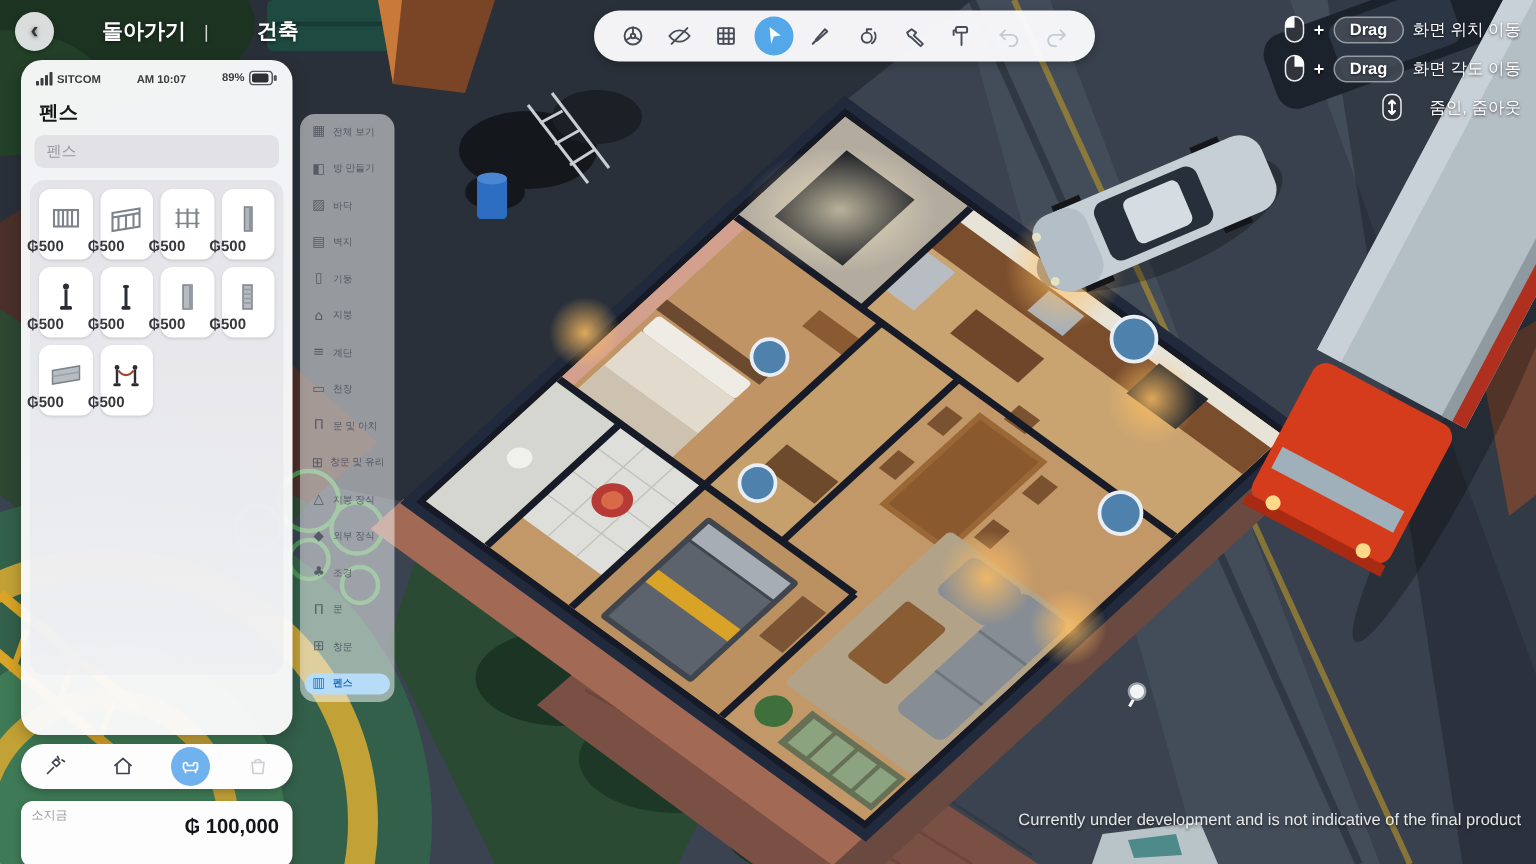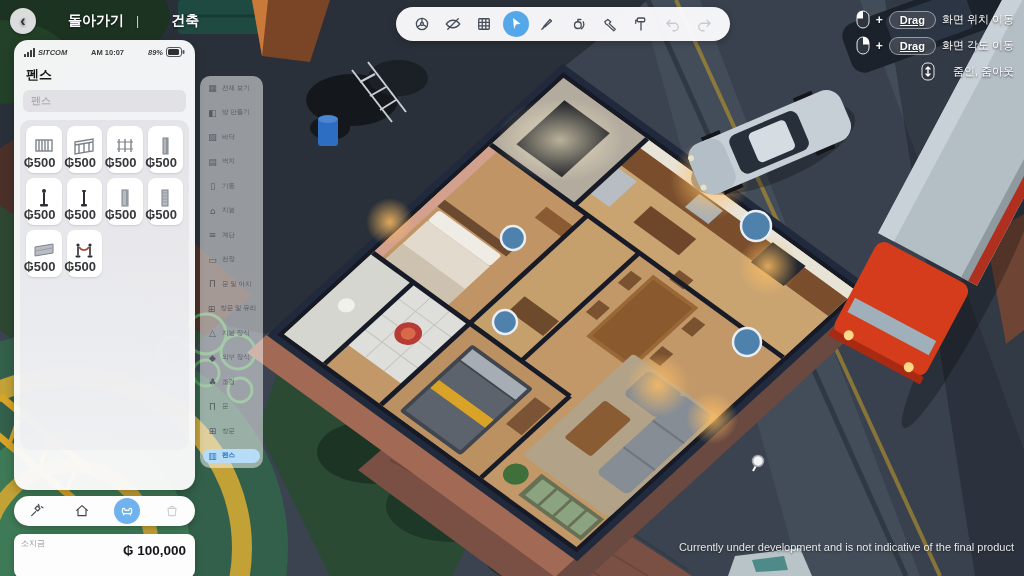--- a/index.html
+++ b/index.html
@@ -18,35 +18,35 @@
   .tb { width:26px; height:26px; border:none; background:transparent; border-radius:50%; display:flex; align-items:center; justify-content:center; cursor:pointer; }
   .tb svg { width:18px; height:18px; stroke:#464d57; stroke-width:1.7; fill:none; stroke-linecap:round; stroke-linejoin:round; }
   .tb.sel { background:#54a7e9; }
   .tb.sel svg { stroke:#fff; fill:#fff; }
   .tb.dim svg { stroke:#c6cbd1; }
 
   
   .hints { position:absolute; top:10px; right:10px; z-index:30; display:flex; flex-direction:column; gap:7px; align-items:flex-end; }
   .hint-row { display:flex; align-items:center; gap:6px; color:#fff; font-size:11px; text-shadow:0 1px 2px rgba(0,0,0,.7); }
   .hint-row .plus { font-weight:bold; font-size:12px; }
-  .chip { background:rgba(72,78,88,.78); border:1px solid rgba(255,255,255,.45); color:#fff; font-weight:bold; font-size:11px; padding:2px 10px; border-radius:9px;text-decoration:underline; }
+  .chip { background:rgba(72,78,88,.78); border:1px solid rgba(255,255,255,.45); color:#fff; font-weight:bold; font-size:11px; padding:2px 10px; border-radius:9px; }
   .hint-label { min-width:72px;text-align:right; }
 
   
   .panel { position:absolute; left:14px; top:40px; width:181px; height:450px; background:rgba(251,251,252,.96); border-radius:14px; box-shadow:0 3px 10px rgba(0,0,0,.25); z-index:20; overflow:hidden; }
   .statusbar { display:flex; justify-content:space-between; align-items:center; padding:7px 10px 2px; font-size:7.5px; color:#3c3c40; font-weight:bold; }
-  .statusbar .seg { display:flex; align-items:center; gap:3px;font-style:italic; }
+  .statusbar .seg { display:flex; align-items:flex-start; gap:3px; }
   .sig { display:flex; align-items:flex-end; gap:1px; }
   .sig i { display:block; width:2px; background:#3c3c40; border-radius:.5px; }
   .panel-title { font-size:13px; font-weight:bold; color:#17181a; padding:7px 12px 6px; }
   .search { margin:0 9px 8px; height:22px; background:#e2e2e6; border-radius:6px; display:flex; align-items:center; padding:0 8px; font-size:10px; color:#97979e; }
   .grid-wrap { margin:0 6px; height:330px; background:linear-gradient(rgba(226,226,231,.88), rgba(233,233,238,.45)); border-radius:10px; padding:6px; display:grid; grid-template-columns:repeat(4,1fr); gap:5px; align-content:start; }
   .item-card { background:#fff; border-radius:8px; height:47px; position:relative; box-shadow:0 1px 2px rgba(0,0,0,.12); cursor:pointer; display:flex; align-items:center; justify-content:center; }
   .item-icon svg { width:26px; height:24px; display:block; margin-top:-8px; }
-  .item-price { position:absolute; right:6px; bottom:3px; font-size:13px; color:#37383b; font-weight:bold; }
+  .item-price { position:absolute; right:19px; bottom:3px; font-size:10px; color:#37383b; font-weight:bold; }
 
   
   .navbar { position:absolute; left:14px; top:496px; width:181px; height:30px; background:#fdfdfe; border-radius:15px; display:flex; align-items:center; justify-content:space-around; box-shadow:0 2px 6px rgba(0,0,0,.25); z-index:20; }
   .nav-btn { width:26px; height:26px; border-radius:50%; display:flex; align-items:center; justify-content:center; cursor:pointer; }
   .nav-btn svg { width:16px; height:16px; stroke:#3e444d; stroke-width:1.7; fill:none; stroke-linecap:round; stroke-linejoin:round; }
   .nav-btn.sel { background:#6fb2ee; }
   .nav-btn.sel svg { stroke:#fff; }
   .nav-btn.dim svg { stroke:#ccd0d5; }
   .wallet { position:absolute; left:14px; top:534px; width:181px; height:44px; background:#fdfdfe; border-radius:8px; box-shadow:0 2px 6px rgba(0,0,0,.25); z-index:20;text-decoration:underline; }
   .wallet-label { position:absolute; left:7px; top:4px; font-size:8px; color:#97979c; }

